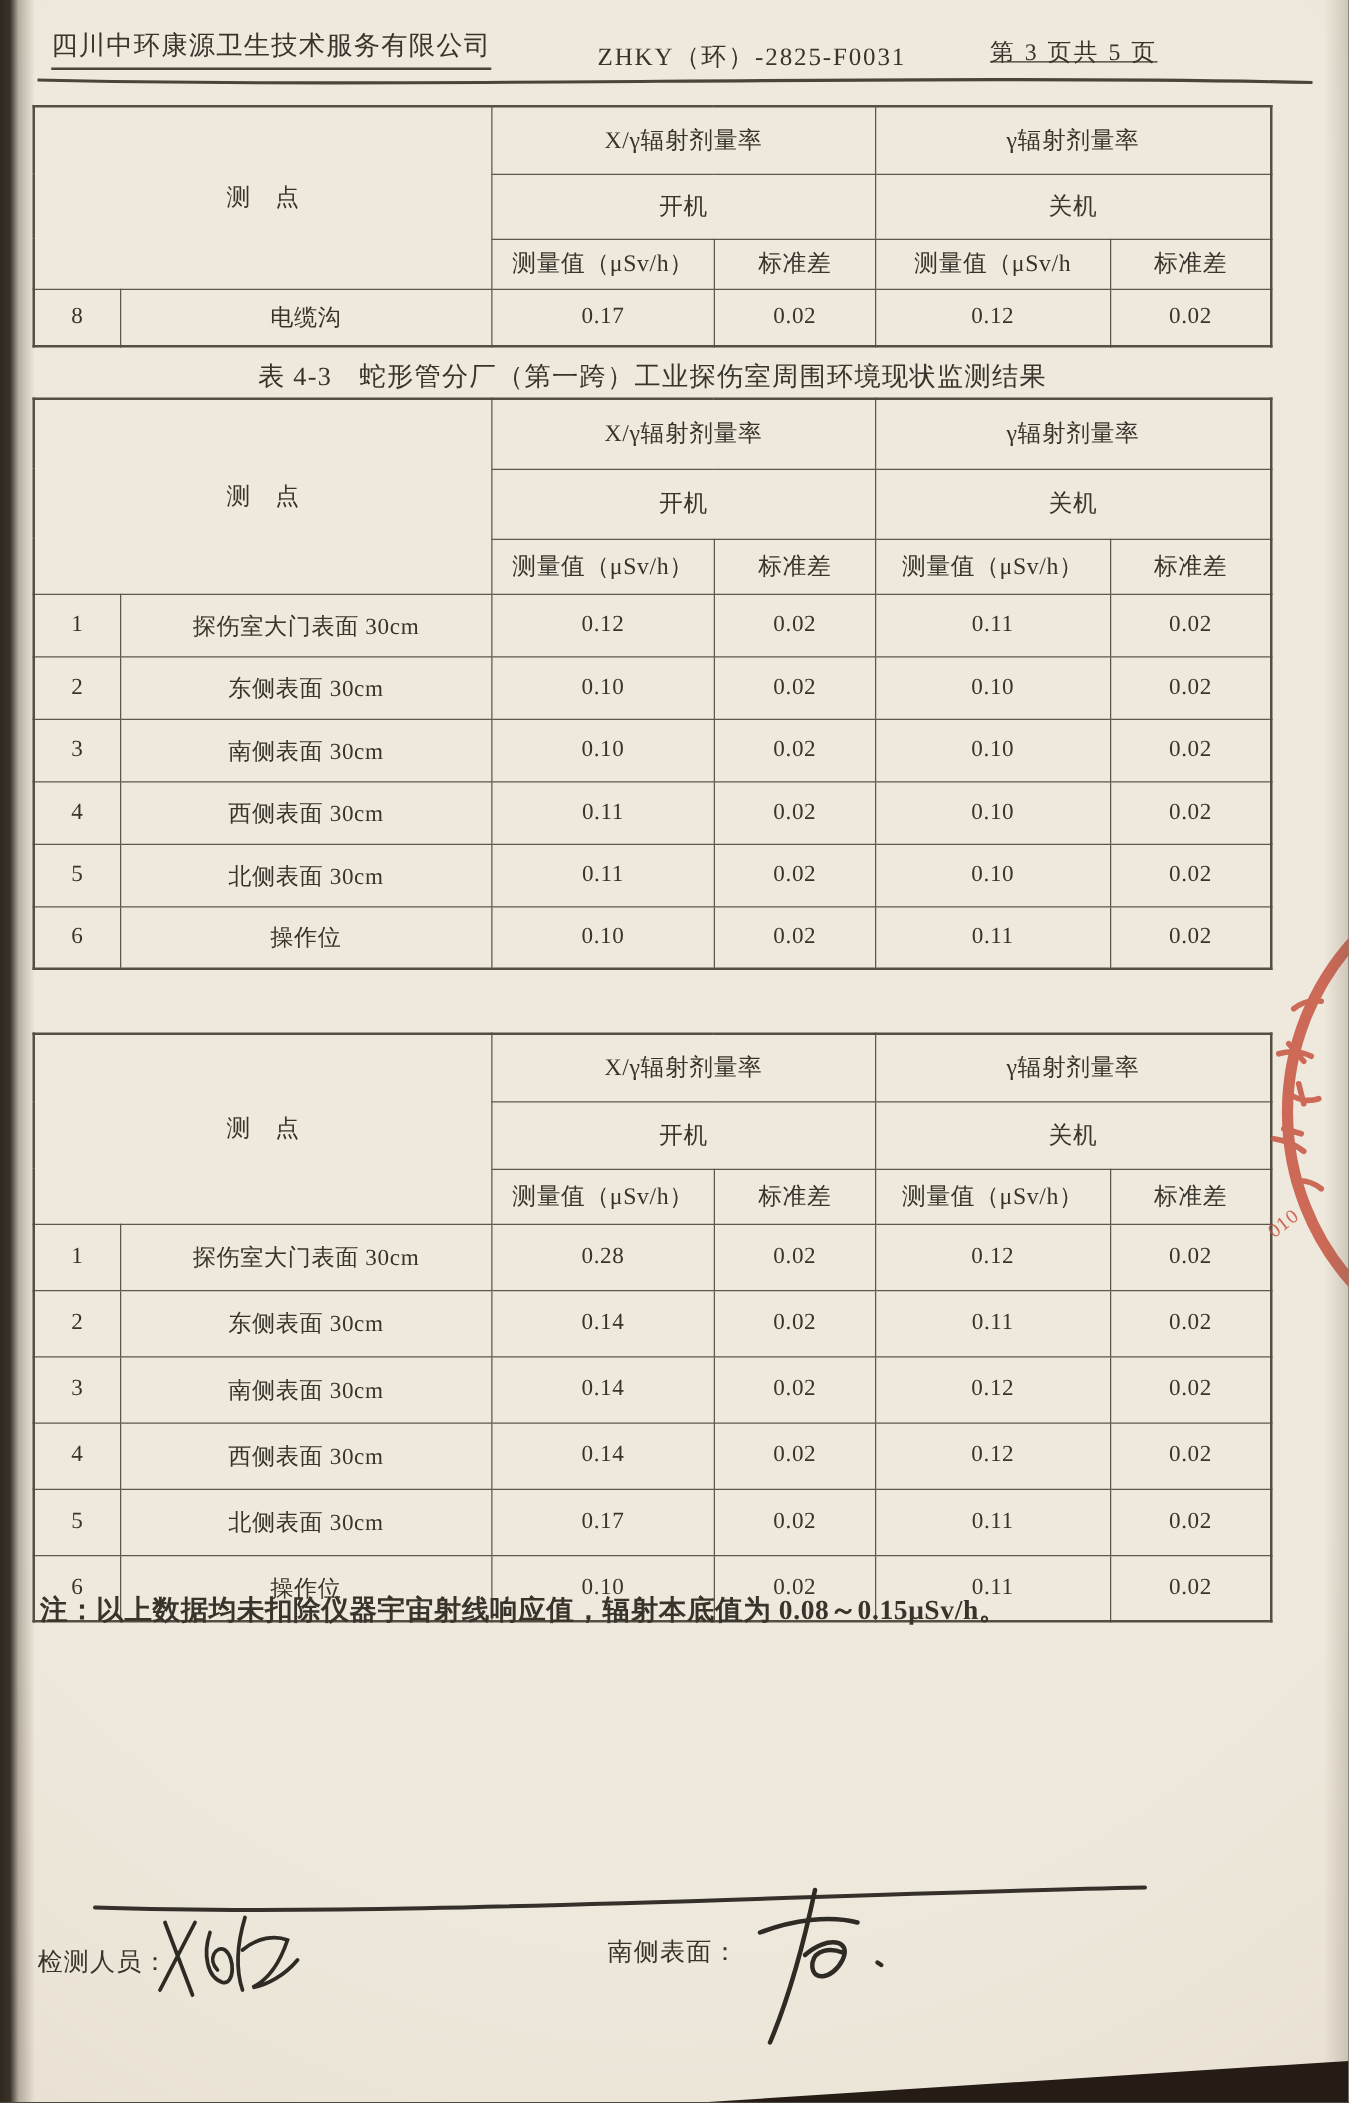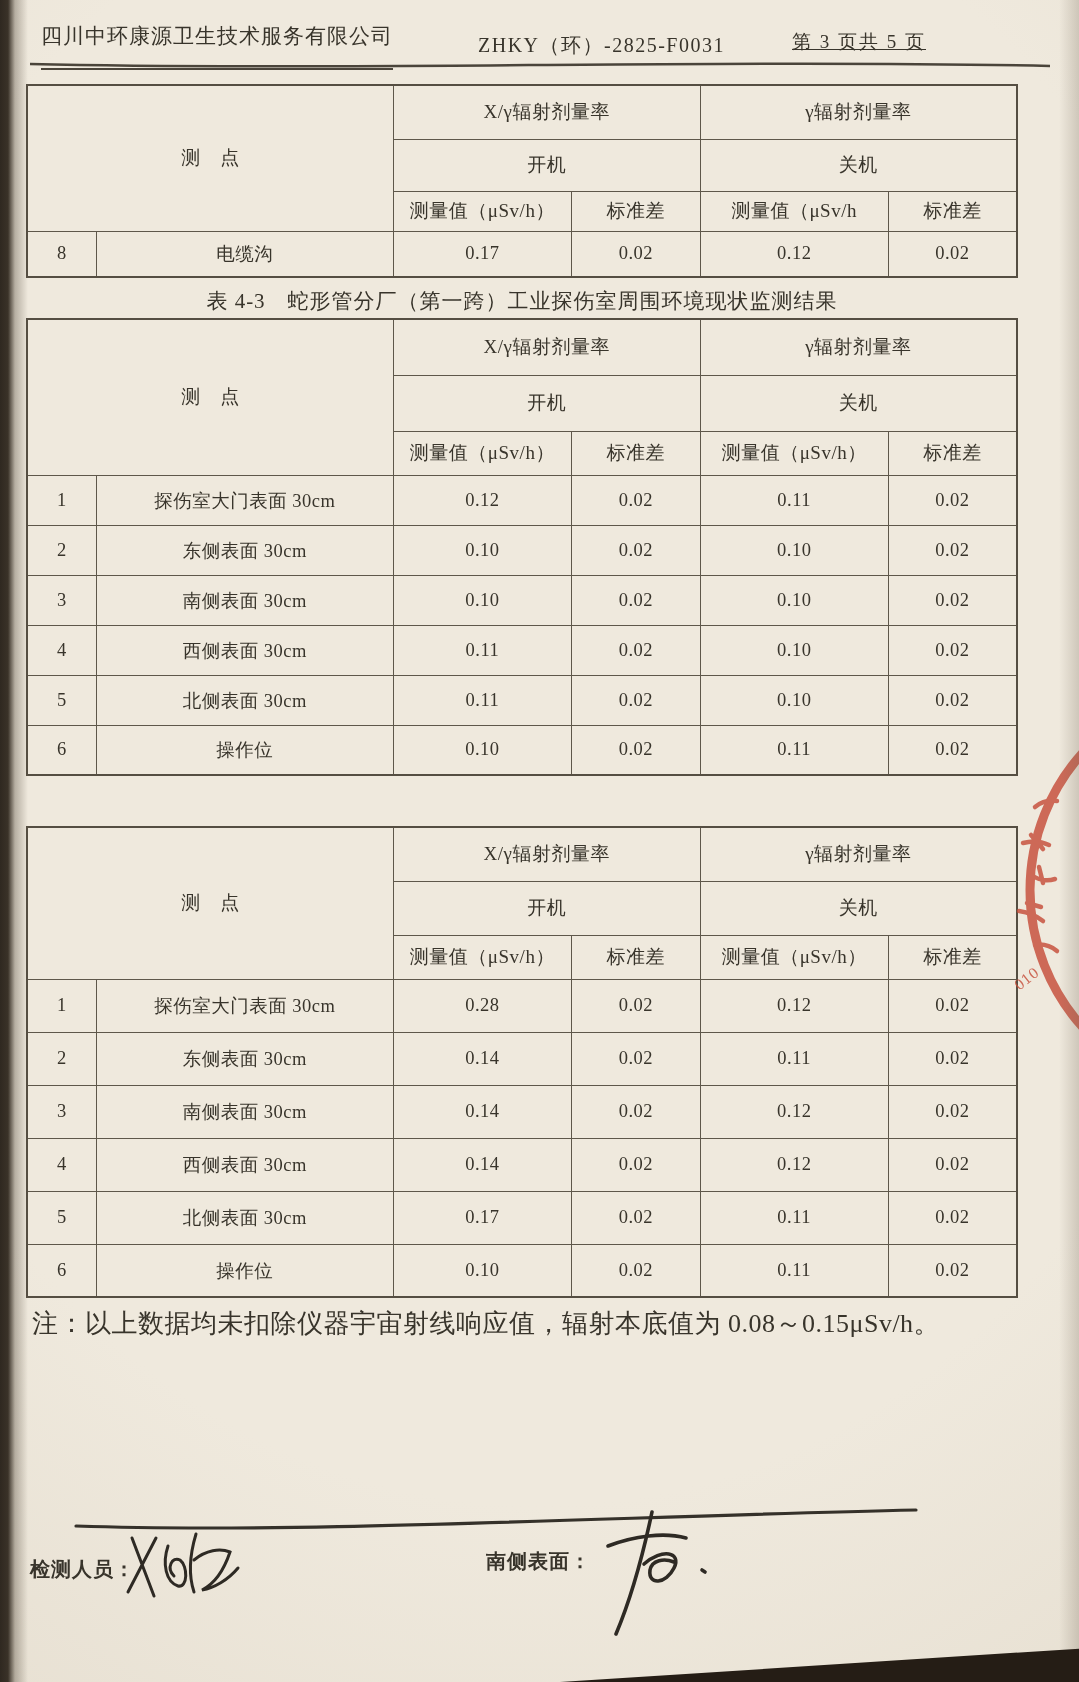--- a/index.html
+++ b/index.html
@@ -27,21 +27,21 @@
   }
   .corner-dark{
     position:absolute;left:560px;top:1645px;width:519px;height:37px;
     background:#251d15;
     clip-path:polygon(0 100%,100% 10%,100% 100%);
   }
   
   .hdr-company{
     position:absolute;left:41px;top:22px;
     font-size:21px;letter-spacing:1px;
-    padding-bottom:18px;border-bottom:2px solid #4a443a;
+    padding-bottom:4px;border-bottom:2px solid #4a443a;
   }
   .hdr-doc{
     position:absolute;left:478px;top:32px;
     font-size:20px;letter-spacing:1.5px;
   }
   .hdr-page{
     position:absolute;left:792px;top:29px;
     font-size:19px;letter-spacing:2px;text-decoration:underline;
   }
   .hdr-rule{position:absolute;left:28px;top:56px;width:1024px;height:18px;}
@@ -66,26 +66,26 @@
   .t43 tr.h1{height:56px}.t43 tr.h2{height:56px}.t43 tr.h3{height:44px}.t43 tr.d{height:50px}
   .t44{top:826px;}
   .t44 tr.h1{height:54px}.t44 tr.h2{height:54px}.t44 tr.h3{height:44px}.t44 tr.d{height:53px}
   .caption{
     position:absolute;left:26px;width:992px;
     text-align:center;font-size:21px;letter-spacing:1px;
   }
   .cap43{top:287px;}
   .cap44{top:794px;}
   .note{
-    position:absolute;left:32px;top:1306px;
-    font-size:26px;letter-spacing:.5px;
+    position:absolute;left:32px;top:1273px;
+    font-size:22px;letter-spacing:.5px;font-weight:bold;
   }
   
   .hand-line{position:absolute;left:68px;top:1498px;width:860px;height:40px;}
-  .sig-label{position:absolute;font-size:20px;letter-spacing:1px;font-weight:bold;}
+  .sig-label{position:absolute;font-size:20px;letter-spacing:1px;}
   .lbl-inspector{left:30px;top:1556px;}
   .lbl-reviewer{left:486px;top:1548px;}
   .sig-svg{position:absolute;}
   .sig-inspector{left:116px;top:1526px;}
   .sig-reviewer{left:590px;top:1506px;}
   
   .stamp{position:absolute;left:935px;top:735px;opacity:.82;}
 </style>
 </head>
 <body>

